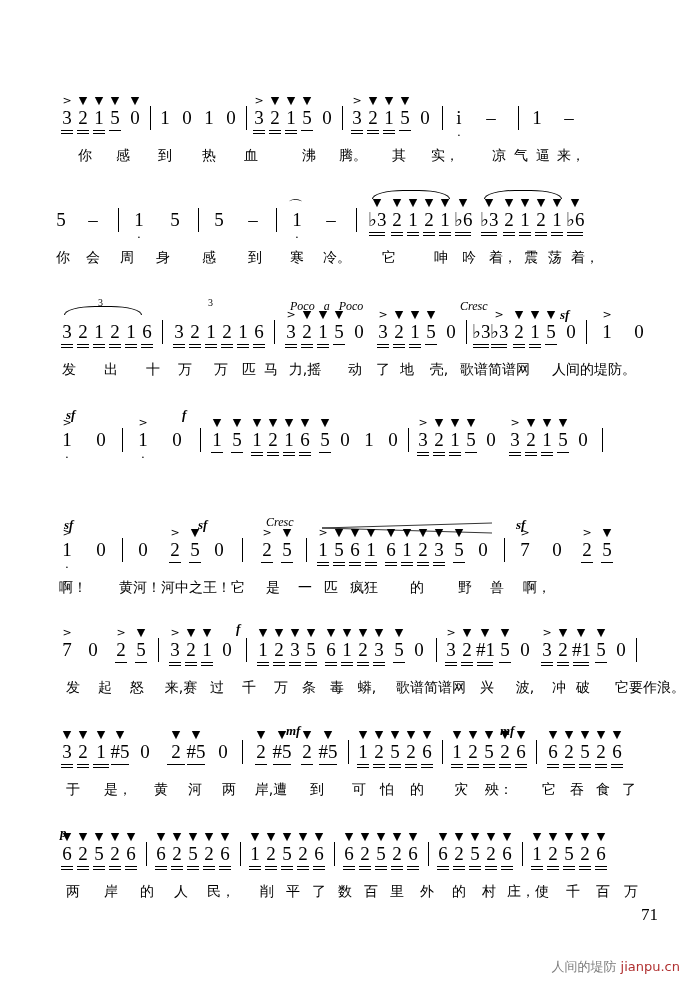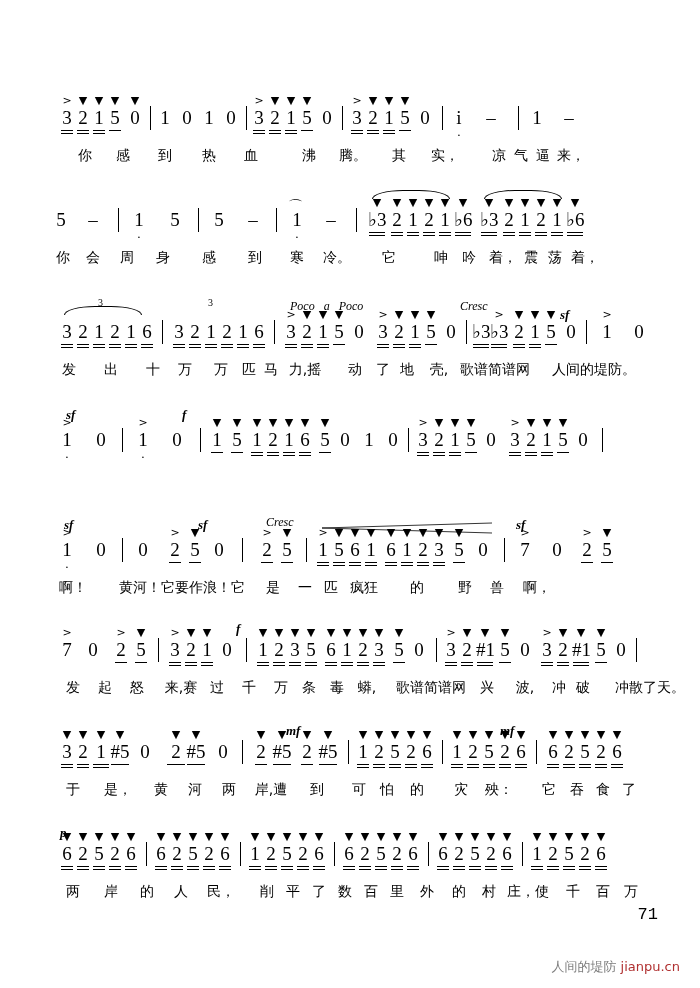--- a/index.html
+++ b/index.html
@@ -137,21 +137,21 @@
   }
   .fermata {
     position: absolute;
     font-size: 15px;
     line-height: 12px;
   }
   .pagenum {
     position: absolute;
     right: 42px;
     top: 905px;
-    font-family: Liberation Mono, monospace;
+    font-family: Liberation Serif, serif;
     font-size: 17px;
   }
   .watermark {
     position: absolute;
     right: 20px;
     bottom: 12px;
     font-family: "DejaVu Sans", sans-serif;
     font-size: 13px;
     color: #8a8a8a;
   }
@@ -716,21 +716,21 @@
           <span class="mark">&gt;</span>
           <span class="g u1">2</span>
         </span>
       <span class="note" style="left:540px;width:14px;">
           <span class="mark">▼</span>
           <span class="g u1">5</span>
         </span>
     </div>
     <div class="lyrics" style="margin-top:8px;">
       <span class="lyr" style="left:-2px;width:30px;">啊！</span>
-      <span class="lyr" style="left:46px;width:152px;">黄河！它要作浪！它</span>
+      <span class="lyr" style="left:46px;width:152px;">黄河！河中之王！它</span>
       <span class="lyr" style="left:204px;width:18px;">是</span>
       <span class="lyr" style="left:236px;width:18px;">一</span>
       <span class="lyr" style="left:262px;width:18px;">匹</span>
       <span class="lyr" style="left:286px;width:36px;">疯狂</span>
       <span class="lyr" style="left:348px;width:18px;">的</span>
       <span class="lyr" style="left:396px;width:18px;">野</span>
       <span class="lyr" style="left:428px;width:18px;">兽</span>
       <span class="lyr" style="left:462px;width:30px;">啊，</span>
     </div>
   </div>
@@ -861,21 +861,21 @@
       <span class="lyr" style="left:180px;width:18px;">千</span>
       <span class="lyr" style="left:212px;width:18px;">万</span>
       <span class="lyr" style="left:240px;width:18px;">条</span>
       <span class="lyr" style="left:268px;width:18px;">毒</span>
       <span class="lyr" style="left:292px;width:30px;">蟒,</span>
       <span class="lyr" style="left:336px;width:70px;">歌谱简谱网</span>
       <span class="lyr" style="left:418px;width:18px;">兴</span>
       <span class="lyr" style="left:450px;width:30px;">波,</span>
       <span class="lyr" style="left:490px;width:18px;">冲</span>
       <span class="lyr" style="left:514px;width:18px;">破</span>
-      <span class="lyr" style="left:540px;width:100px;">冲散了天。</span>
+      <span class="lyr" style="left:540px;width:100px;">它要作浪。</span>
     </div>
   </div>
 
   <div class="system" style="top:724px;">
     <div class="staff" style="height:14px;">
       <span class="dyn" style="left:226px;top:0px;">mf</span>
       <span class="dyn" style="left:440px;top:0px;">mf</span>
     </div>
     <div class="staff" style="margin-top:4px;">
       <span class="note" style="left:0px;width:14px;">

